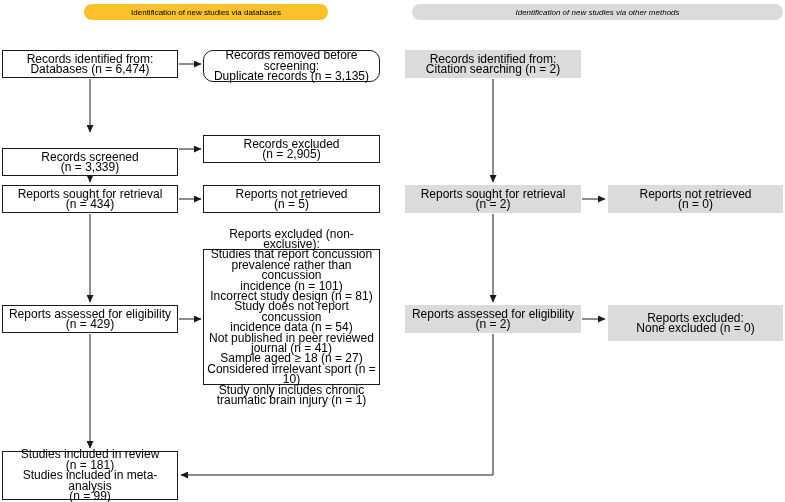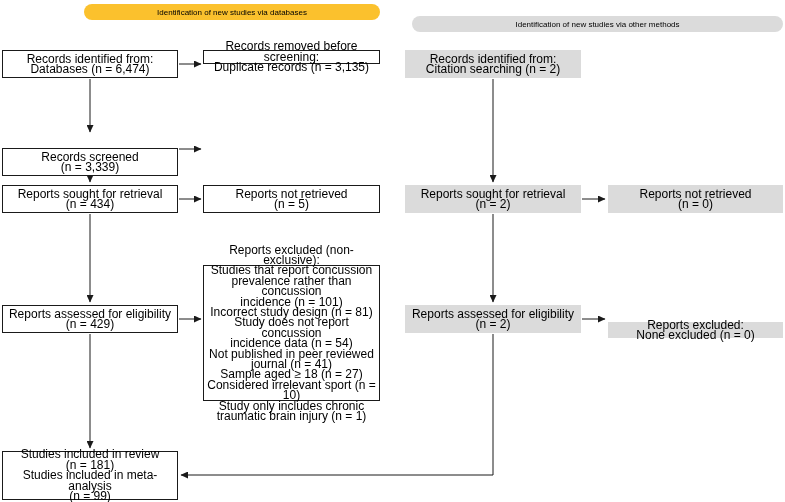--- a/index.html
+++ b/index.html
@@ -39,22 +39,22 @@
   .box.white{background:#fff;border:1px solid var(--line);}
   .box.gray{background:var(--gray_fill);border:none;}
   .box.detail{line-height:10.4px;}
   svg.arrows{position:absolute;left:0;top:0;pointer-events:none;}
 </style>
 </head>
 <body>
 
 <div class="canvas">
 
-  <div class="pill yellow" style="left:84px;top:4px;width:296px;">Identification of new studies via databases</div>
-  <div class="pill gray" style="left:412px;top:16px;width:371px;">Identification of new studies via other methods</div>
+  <div class="pill yellow" style="left:84px;top:4px;width:244px;">Identification of new studies via databases</div>
+  <div class="pill gray" style="left:412px;top:4px;width:371px;font-style:italic;">Identification of new studies via other methods</div>
 
   <svg class="arrows" width="785" height="502" viewBox="0 0 785 502">
     <defs>
       <marker id="ah" markerWidth="8" markerHeight="7" refX="7" refY="3.5" orient="auto" markerUnits="userSpaceOnUse">
         <path d="M0,0 L7.5,3.5 L0,7 z" fill="#1a1a1a"></path>
       </marker>
     </defs>
     <g stroke="#1a1a1a" stroke-width="1" fill="none">
       <line x1="179" y1="64" x2="201" y2="64" marker-end="url(#ah)"></line>
       <line x1="90" y1="79" x2="90" y2="132" marker-end="url(#ah)"></line>
@@ -67,31 +67,33 @@
       <polyline points="493,334 493,475 181,475" marker-end="url(#ah)"></polyline>
       <line x1="493" y1="79" x2="493" y2="182" marker-end="url(#ah)"></line>
       <line x1="582" y1="199" x2="605" y2="199" marker-end="url(#ah)"></line>
       <line x1="493" y1="214" x2="493" y2="302" marker-end="url(#ah)"></line>
       <line x1="582" y1="319" x2="605" y2="319" marker-end="url(#ah)"></line>
     </g>
   </svg>
 
   <div class="box white" style="left:2px;top:50px;width:176px;height:28px;">Records identified from:
 Databases (n = 6,474)</div>
-  <div class="box white" style="left:203px;top:50px;width:177px;height:14px;">Records removed before screening:
+  <div class="box white" style="left:203px;top:50px;width:177px;height:32px;border-radius:10px;">Records removed before screening:
 Duplicate records (n = 3,135)</div>
   <div class="box white" style="left:2px;top:148px;width:176px;height:28px;">Records screened
 (n = 3,339)</div>
+  <div class="box white" style="left:203px;top:135px;width:177px;height:28px;">Records excluded
+(n = 2,905)</div>
   <div class="box white" style="left:2px;top:185px;width:176px;height:28px;">Reports sought for retrieval
 (n = 434)</div>
   <div class="box white" style="left:203px;top:185px;width:177px;height:28px;">Reports not retrieved
 (n = 5)</div>
   <div class="box white" style="left:2px;top:305px;width:176px;height:28px;">Reports assessed for eligibility
 (n = 429)</div>
-  <div class="box white detail" style="left:203px;top:265px;width:177px;height:136px;">Reports excluded (non-exclusive):
+  <div class="box white detail" style="left:203px;top:249px;width:177px;height:136px;">Reports excluded (non-exclusive):
 Studies that report concussion
 prevalence rather than concussion
 incidence (n = 101)
 Incorrect study design (n = 81)
 Study does not report concussion
 incidence data (n = 54)
 Not published in peer reviewed
 journal (n = 41)
 Sample aged ≥ 18 (n = 27)
 Considered irrelevant sport (n = 10)
@@ -103,16 +105,16 @@
 (n = 99)</div>
 
   <div class="box gray" style="left:405px;top:50px;width:176px;height:28px;">Records identified from:
 Citation searching (n = 2)</div>
   <div class="box gray" style="left:405px;top:185px;width:176px;height:28px;">Reports sought for retrieval
 (n = 2)</div>
   <div class="box gray" style="left:608px;top:185px;width:175px;height:28px;">Reports not retrieved
 (n = 0)</div>
   <div class="box gray" style="left:405px;top:305px;width:176px;height:28px;">Reports assessed for eligibility
 (n = 2)</div>
-  <div class="box gray" style="left:608px;top:322px;width:175px;height:16px;">Reports excluded:
+  <div class="box gray" style="left:608px;top:305px;width:175px;height:36px;">Reports excluded:
 None excluded (n = 0)</div>
 
 </div>
 
 </body></html>

